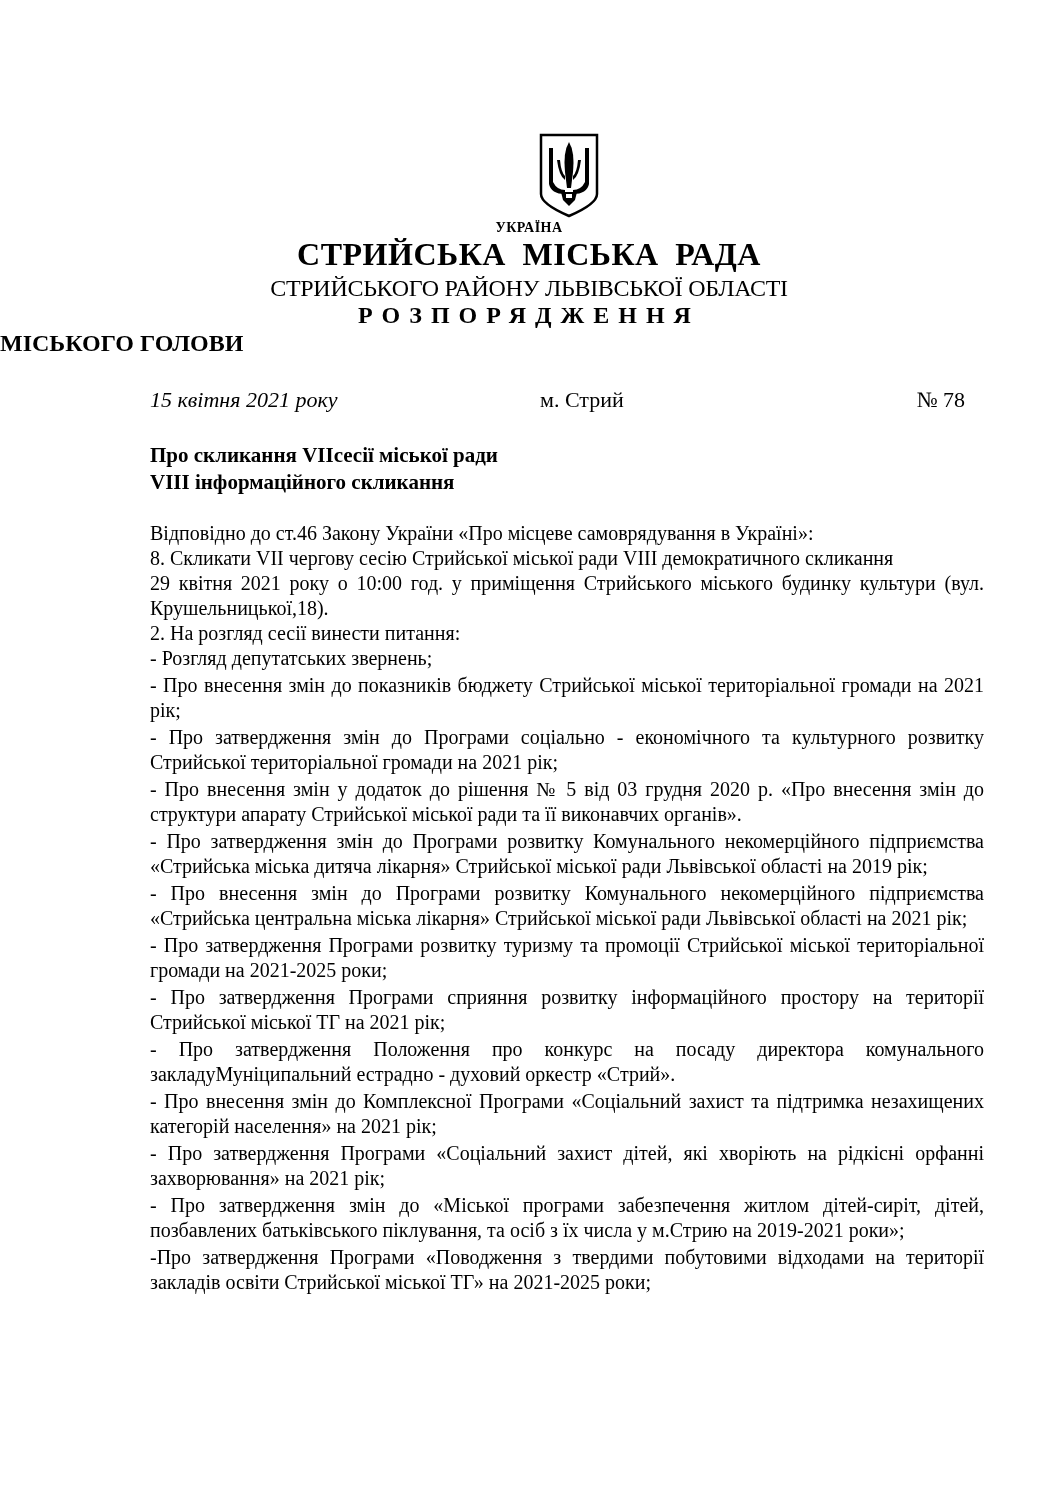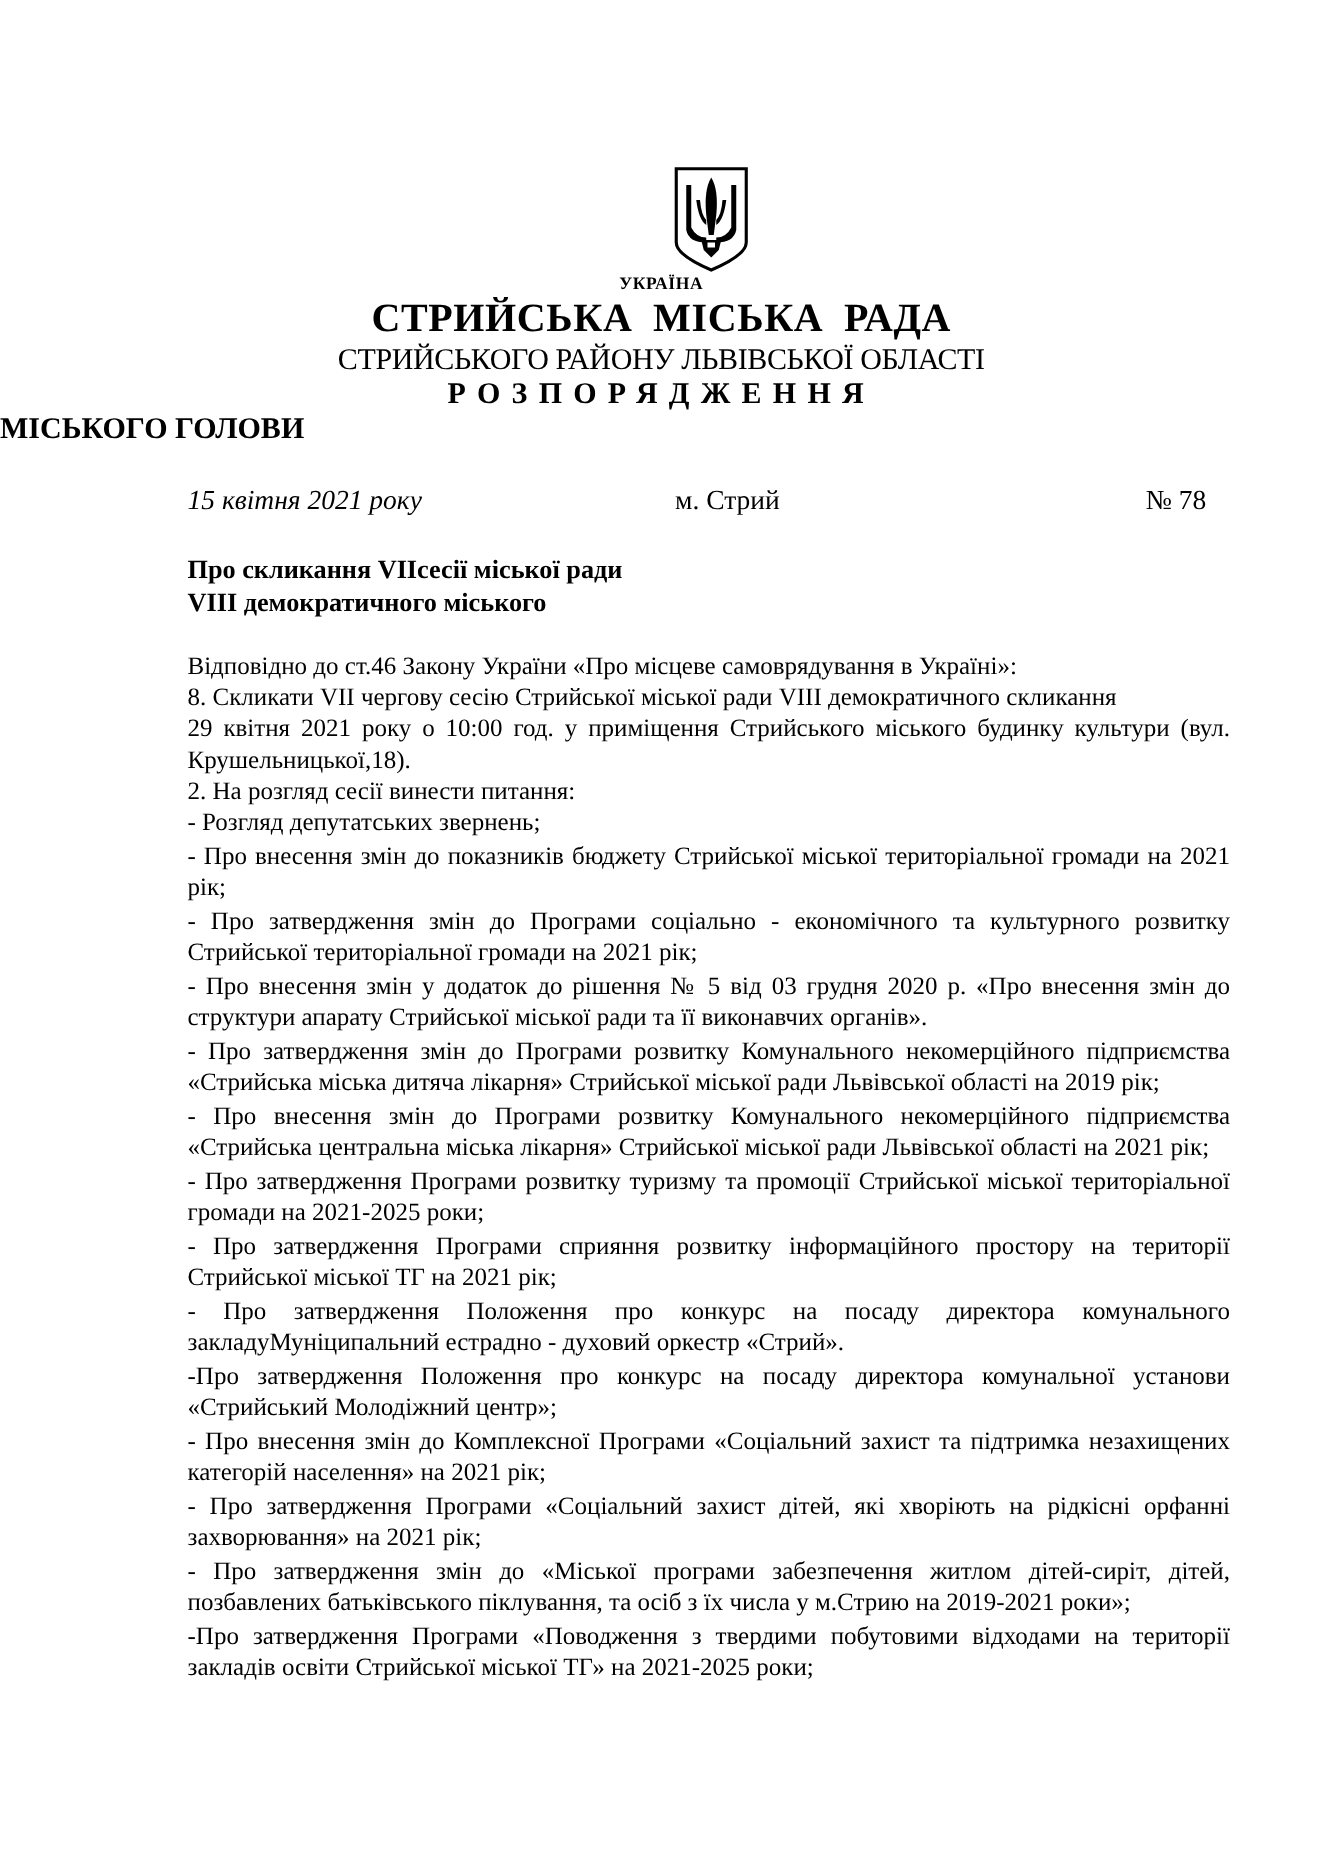--- a/index.html
+++ b/index.html
@@ -58,37 +58,36 @@
   <div class="doc-issuer">МІСЬКОГО ГОЛОВИ</div>
 
   <div class="meta-row">
     <span class="meta-date">15 квітня 2021 року</span>
     <span class="meta-place">м. Стрий</span>
     <span class="meta-number">№ 78</span>
   </div>
 
   <div class="subject">
     <div>Про скликання VIIсесії міської ради</div>
-    <div>VIII демократичного міського</div>
+    <div>VIII інформаційного скликання</div>
   </div>
 
   <div class="body">
     <p>Відповідно до ст.46 Закону України «Про місцеве самоврядування в Україні»:</p>
     <p>8. Скликати VII чергову сесію Стрийської міської ради VIII демократичного скликання</p>
     <p class="just">29 квітня 2021 року о 10:00 год. у приміщення Стрийського міського будинку культури (вул. Крушельницької,18).</p>
     <p>2. На розгляд сесії винести питання:</p>
     <p class="just">- Розгляд  депутатських звернень;</p>
     <p class="just gap">- Про внесення змін до показників бюджету Стрийської міської   територіальної громади на 2021 рік;</p>
     <p class="just gap">- Про затвердження змін до Програми соціально - економічного та культурного розвитку Стрийської територіальної громади на 2021 рік;</p>
     <p class="just gap">- Про внесення змін у додаток до рішення № 5 від 03 грудня 2020 р. «Про внесення змін до структури апарату Стрийської міської ради та її виконавчих органів».</p>
     <p class="just gap">- Про затвердження змін до Програми розвитку Комунального некомерційного підприємства «Стрийська міська дитяча лікарня» Стрийської міської ради Львівської області на 2019 рік;</p>
     <p class="just gap">- Про внесення змін до Програми розвитку Комунального некомерційного підприємства «Стрийська центральна міська лікарня» Стрийської міської ради Львівської області на 2021 рік;</p>
     <p class="just gap">- Про затвердження Програми розвитку туризму та промоції Стрийської міської територіальної громади на 2021-2025 роки;</p>
     <p class="just gap">- Про затвердження Програми сприяння розвитку інформаційного простору на території Стрийської міської ТГ на 2021 рік;</p>
     <p class="just gap">- Про затвердження Положення про конкурс на посаду директора комунального закладуМуніципальний естрадно - духовий оркестр «Стрий».</p>
-    <p class="just gap">-Про затвердження Положення про конкурс на посаду директора комунальної установи «Стрийський Молодіжний центр»;</p>
     <p class="just gap">- Про внесення змін до Комплексної Програми «Соціальний захист та підтримка незахищених категорій населення» на 2021 рік;</p>
     <p class="just gap">- Про затвердження Програми «Соціальний захист дітей, які хворіють на рідкісні орфанні захворювання» на 2021 рік;</p>
     <p class="just gap">- Про затвердження змін до «Міської програми забезпечення житлом дітей-сиріт, дітей, позбавлених батьківського піклування, та осіб з їх числа у м.Стрию на 2019-2021 роки»;</p>
     <p class="just gap">-Про затвердження Програми «Поводження з твердими побутовими відходами на території закладів освіти Стрийської міської ТГ» на 2021-2025 роки;</p>
   </div>
 
 </div>
 
 </body></html>

